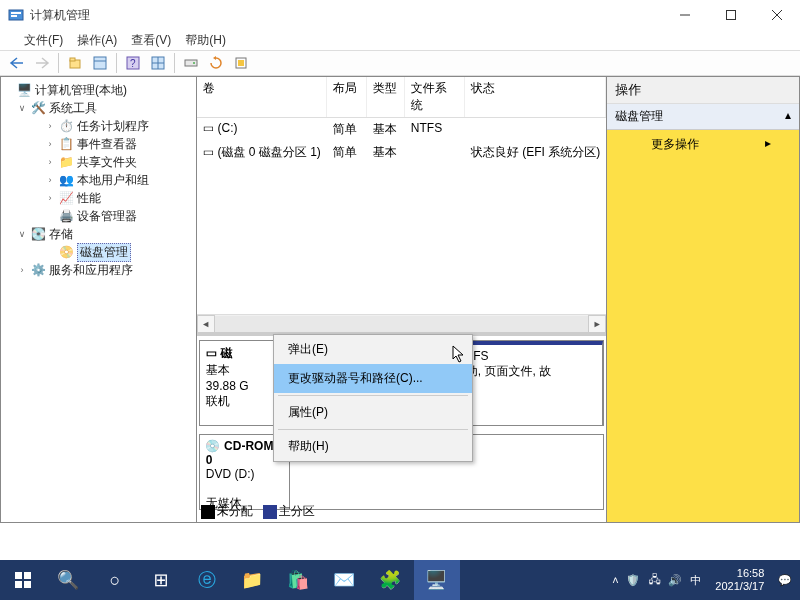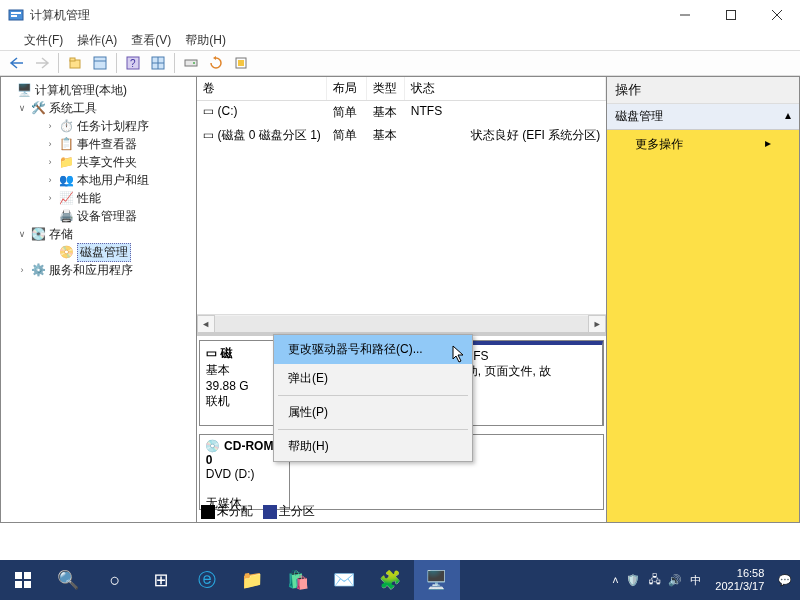--- a/index.html
+++ b/index.html
@@ -46,21 +46,21 @@
 .diskparts { flex:1; display:flex; }
 .dpart { border-top: 4px solid #2a3b8f; padding: 4px 6px; border-right:1px solid #888; overflow:hidden; white-space:nowrap;}
 .dpart.sel { border-top-color: #2a3b8f; background: repeating-linear-gradient(45deg,#2a3b8f,#2a3b8f 4px,#3c4fab 4px,#3c4fab 8px); }
 .dpart.plain { border-top:4px solid #2a3b8f; }
 .legend { position:absolute; bottom:2px; left:4px; font-size:12px; display:flex; gap:10px; align-items:center;}
 .legend .sw { width:14px;height:14px;display:inline-block; margin-right:2px; vertical-align:middle;}
 
 .rightpane { width: 194px; background: #fde047; font-size: 12px; }
 .rightpane .rh { background: #f0f0f0; padding: 4px 8px; font-size: 13px; border-bottom:1px solid #ddd;}
 .actionhdr { background:#e8eef7; padding:4px 8px; display:flex; justify-content:space-between; border-bottom:1px solid #ccc;}
-.actionitem { padding:6px 28px; display:flex; justify-content:space-between; }
+.actionitem { padding:6px 28px; display:flex; justify-content:space-between;margin-left:16px; }
 
 .ctxmenu { position:absolute; left:273px; top:334px; width:200px; background:#f2f2f2; border:1px solid #aaa; box-shadow:2px 2px 4px rgba(0,0,0,0.25); font-size:12px; z-index:50;}
 .ctxmenu .mi { padding:6px 14px; }
 .ctxmenu .mi.hi { background:#91c9f7; }
 .ctxmenu .msep { height:1px; background:#ccc; margin:2px 4px;}
 
 .taskbar { position:absolute; bottom:0; left:0; right:0; height:40px; background:#203864; display:flex; align-items:center; color:#fff; font-size:12px; }
 .taskbar .tb { width:46px; height:40px; display:flex; align-items:center; justify-content:center; font-size:18px;}
 .taskbar .tb.active { background:#385a9c; }
 .taskbar .tray { margin-left:auto; display:flex; align-items:center; gap:8px; padding-right:8px; font-size:11px;}
@@ -224,20 +224,21 @@
         <span class="label">服务和应用程序</span>
       </div>
   </div>
 
   <div class="centerpane">
     <div class="vol-table">
       <div class="vol-head">
         <div class="vc0">卷</div>
         <div class="vc1">布局</div>
         <div class="vc2">类型</div>
+        <div class="vc3">文件系统</div>
         <div class="vc4">状态</div>
       </div>
       <div class="vol-body">
         <div class="vol-row">
           <div class="vc0"><span>▭</span> <span>(C:)</span></div>
           <div class="vc1">简单</div>
           <div class="vc2">基本</div>
           <div class="vc3">NTFS</div>
         </div>
         <div class="vol-row">
@@ -297,22 +298,22 @@
         <span>▴</span>
       </div>
     <div class="actionitem">
         <span>更多操作</span>
         <span>▸</span>
       </div>
   </div>
 </div>
 
 <div class="ctxmenu">
+  <div class="mi">弹出(E)</div>
   <div class="mi hi">更改驱动器号和路径(C)...</div>
-  <div class="mi">弹出(E)</div>
   <div class="msep"></div>
   <div class="mi">属性(P)</div>
   <div class="msep"></div>
   <div class="mi">帮助(H)</div>
 </div>
 
 <svg class="cursor-arrow" width="16" height="20">
     <path d="M1 1 L1 14 L4 11 L7 17 L9 16 L6 10 L11 10 Z" fill="#fff" stroke="#000"></path>
   </svg>
 

